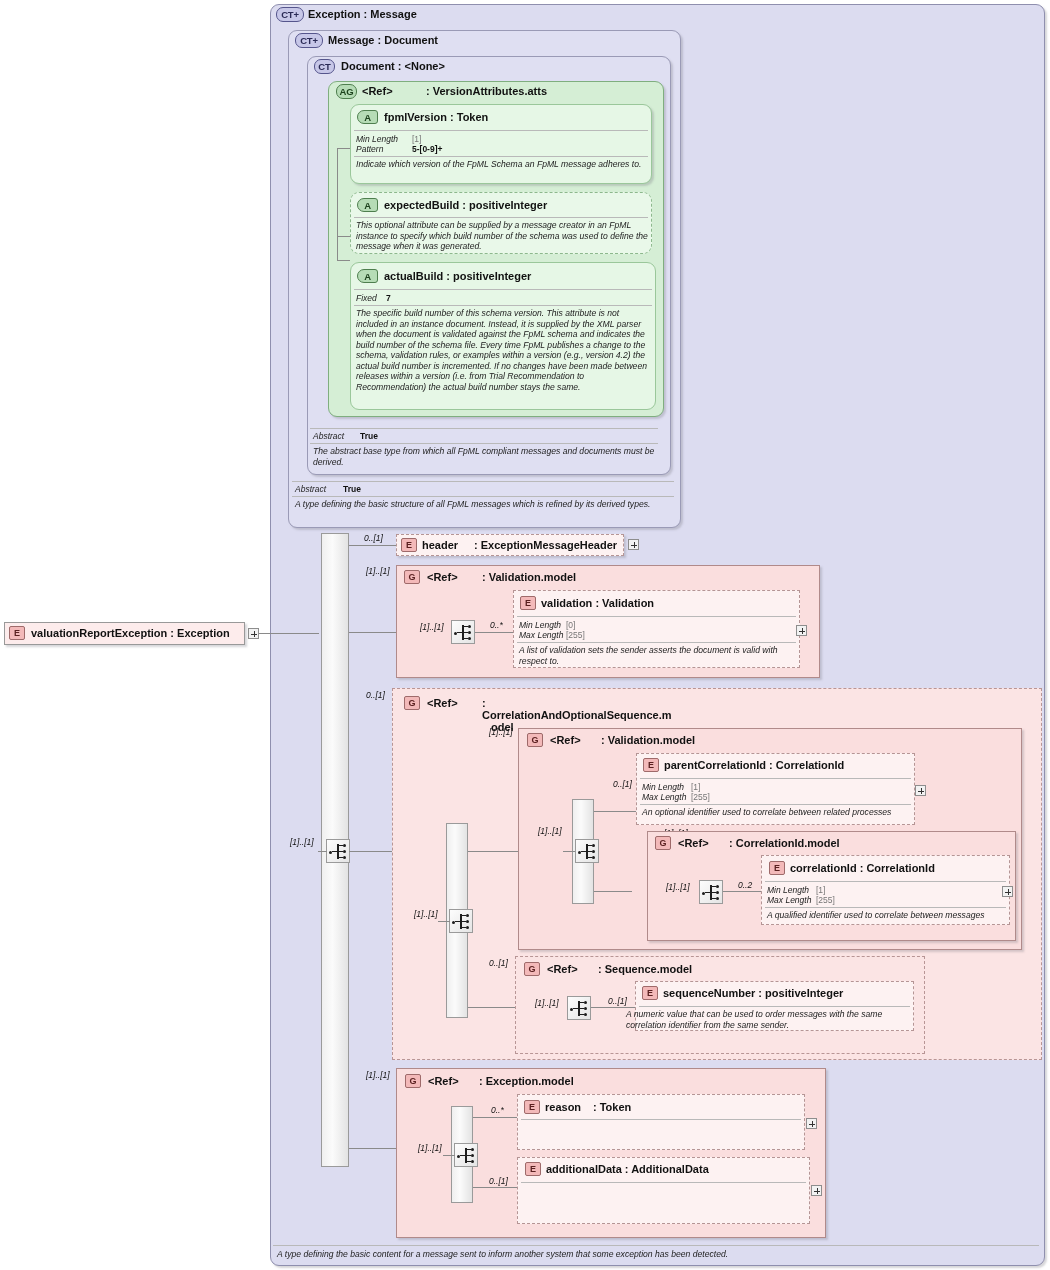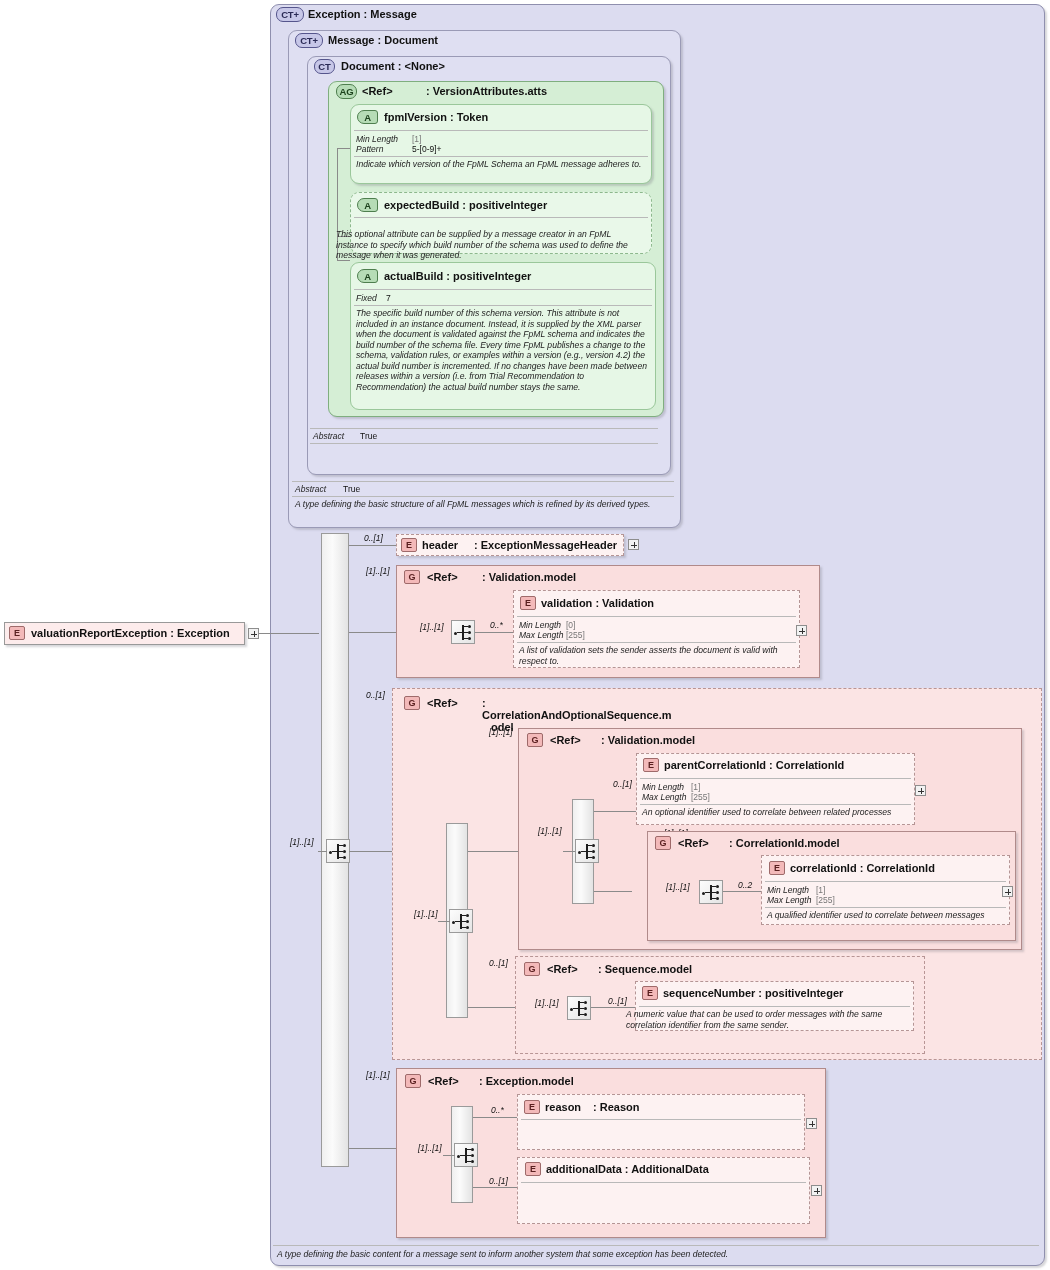--- a/index.html
+++ b/index.html
@@ -33,21 +33,21 @@
   .b-a{width:21px;height:14px;border-radius:7px 3px 3px 7px;background:#b6dcb6;border:1px solid #4e7e4e;color:#1d421d;}
   .b-e{width:16px;height:14px;border-radius:2px;background:#f3b9b9;border:1px solid #9e6a6a;color:#5a2020;font-size:9px;}
   .b-g{width:16px;height:14px;border-radius:2px;background:#f3b9b9;border:1px solid #9e6a6a;color:#5a2020;font-size:9px;}
 
   .title{position:absolute;font-weight:bold;font-size:11px;color:#111;white-space:pre;}
   .title-wrap{position:absolute;font-weight:bold;font-size:11px;color:#111;line-height:12px;}
 
   
   .prop{position:absolute;font-style:italic;font-size:8.5px;color:#222;white-space:nowrap;}
   .pval{position:absolute;font-size:8.5px;color:#777;font-style:normal;white-space:nowrap;}
-  .pval-b{position:absolute;font-size:8.5px;color:#111;font-weight:normal;font-style:normal;white-space:nowrap;}
+  .pval-b{position:absolute;font-size:8.5px;color:#111;font-weight:bold;font-style:normal;white-space:nowrap;}
   .doc{position:absolute;font-style:italic;font-size:8.6px;color:#222;line-height:10.5px;}
   .hr{position:absolute;border-top:1px solid #b9b9b9;height:0;}
 
   
   .ln{position:absolute;background:#8a8a8a;}
   .lnh{height:1px;}
   .lnv{width:1px;}
 
   
   .card{position:absolute;font-style:italic;font-size:8.5px;color:#111;white-space:nowrap;}
@@ -118,37 +118,38 @@
   <div class="pval-b" style="left:412px;top:144px;">5-[0-9]+</div>
   <div class="hr" style="left:354px;top:156px;width:294px;"></div>
   <div class="doc" style="left:356px;top:159px;width:292px;">Indicate which version of the FpML Schema an FpML message adheres to.</div>
 
   <div class="box rounded attr-dash" style="left:350px;top:192px;width:302px;height:62px;"></div>
   <div class="badge b-a" style="left:357px;top:198px;">
     <span>A</span>
   </div>
   <div class="title" style="left:384px;top:199px;">expectedBuild : positiveInteger</div>
   <div class="hr" style="left:354px;top:217px;width:294px;"></div>
-  <div class="doc" style="left:336px;top:220px;width:292px;margin-top:9px;">This optional attribute can be supplied by a message creator in an FpML instance to specify which build number of the schema was used to define the message when it was generated.</div>
+  <div class="doc" style="left:356px;top:220px;width:292px;">This optional attribute can be supplied by a message creator in an FpML instance to specify which build number of the schema was used to define the message when it was generated.</div>
 
   <div class="box rounded attr" style="left:350px;top:262px;width:306px;height:148px;"></div>
   <div class="badge b-a" style="left:357px;top:269px;">
     <span>A</span>
   </div>
   <div class="title" style="left:384px;top:270px;">actualBuild : positiveInteger</div>
   <div class="hr" style="left:354px;top:289px;width:298px;"></div>
   <div class="prop" style="left:356px;top:293px;">Fixed</div>
   <div class="pval-b" style="left:386px;top:293px;">7</div>
   <div class="hr" style="left:354px;top:305px;width:298px;"></div>
   <div class="doc" style="left:356px;top:308px;width:296px;">The specific build number of this schema version. This attribute is not included in an instance document. Instead, it is supplied by the XML parser when the document is validated against the FpML schema and indicates the build number of the schema file. Every time FpML publishes a change to the schema, validation rules, or examples within a version (e.g., version 4.2) the actual build number is incremented. If no changes have been made between releases within a version (i.e. from Trial Recommendation to Recommendation) the actual build number stays the same.</div>
 
   <div class="hr" style="left:310px;top:428px;width:348px;"></div>
   <div class="prop" style="left:313px;top:431px;">Abstract</div>
   <div class="pval-b" style="left:360px;top:431px;">True</div>
   <div class="hr" style="left:310px;top:443px;width:348px;"></div>
+  <div class="doc" style="left:313px;top:446px;width:344px;">The abstract base type from which all FpML compliant messages and documents must be derived.</div>
 
   <div class="hr" style="left:292px;top:481px;width:382px;"></div>
   <div class="prop" style="left:295px;top:484px;">Abstract</div>
   <div class="pval-b" style="left:343px;top:484px;">True</div>
   <div class="hr" style="left:292px;top:496px;width:382px;"></div>
   <div class="doc" style="left:295px;top:499px;width:378px;">A type defining the basic structure of all FpML messages which is refined by its derived types.</div>
 
   <div class="box white-el shadow" style="left:4px;top:622px;width:241px;height:23px;background:#fdecec;"></div>
   <div class="badge b-e" style="left:9px;top:626px;">
     <span>E</span>
@@ -384,21 +385,21 @@
   <div class="ln lnh" style="left:443px;top:1155px;width:12px;height:1px;"></div>
   <div class="ln lnh" style="left:473px;top:1117px;width:44px;height:1px;"></div>
   <div class="ln lnh" style="left:473px;top:1187px;width:44px;height:1px;"></div>
 
   <div class="card" style="left:491px;top:1105px;">0..*</div>
   <div class="box elem-dash" style="left:517px;top:1094px;width:288px;height:56px;"></div>
   <div class="badge b-e" style="left:524px;top:1100px;">
     <span>E</span>
   </div>
   <div class="title" style="left:545px;top:1101px;">reason</div>
-  <div class="title" style="left:593px;top:1101px;">: Reason</div>
+  <div class="title" style="left:593px;top:1101px;">: Token</div>
   <div class="hr" style="left:521px;top:1119px;width:280px;"></div>
   <div class="plus" style="left:806px;top:1118px;"></div>
 
   <div class="card" style="left:489px;top:1176px;">0..[1]</div>
   <div class="box elem-dash" style="left:517px;top:1157px;width:293px;height:67px;"></div>
   <div class="badge b-e" style="left:525px;top:1162px;">
     <span>E</span>
   </div>
   <div class="title" style="left:546px;top:1163px;">additionalData : AdditionalData</div>
   <div class="hr" style="left:521px;top:1182px;width:285px;"></div>

